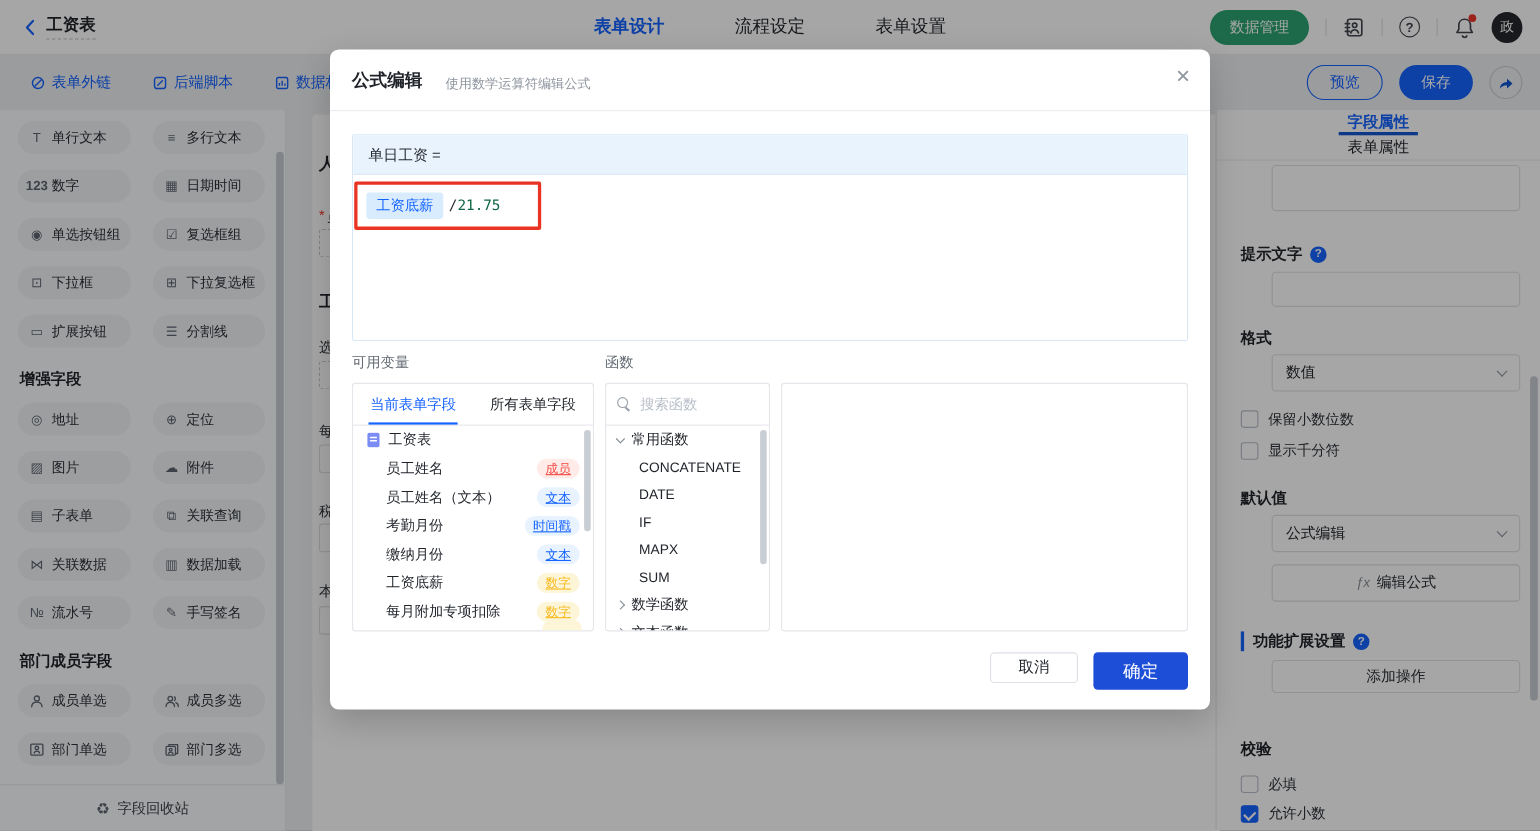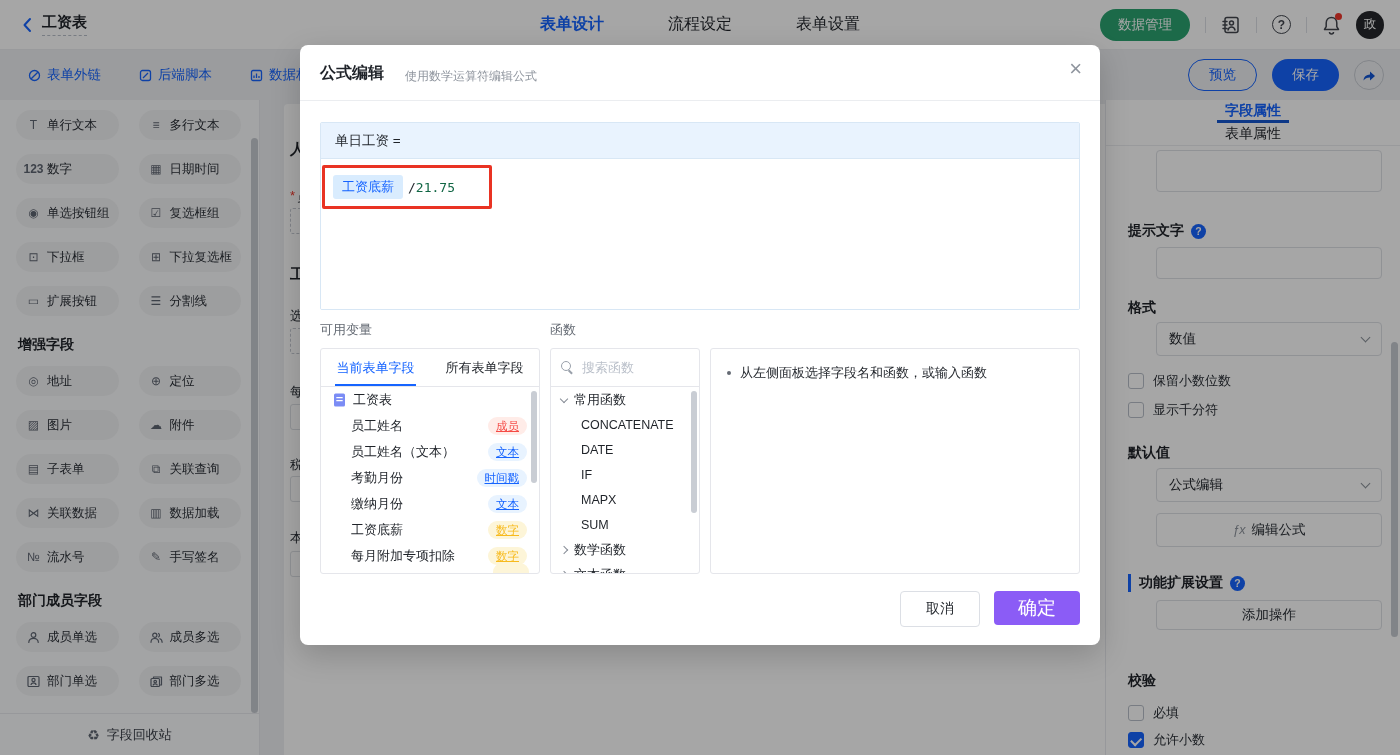--- a/index.html
+++ b/index.html
@@ -115,22 +115,22 @@
   .fn-item { padding-left:30px; font-size:12.5px; height:25px; display:flex; align-items:center; cursor:pointer; }
   .tree-chev { width:6px; height:6px; border-right:1.4px solid #868c96; border-bottom:1.4px solid #868c96; flex:none; }
   .tree-chev.down { transform:rotate(45deg); margin-top:-2px; }
   .tree-chev.right { transform:rotate(-45deg); }
   .help-list { padding:14px 16px; font-size:13px; }
   .help-item { display:flex; gap:9px; line-height:20px; margin-bottom:8px; align-items:flex-start; }
   .bullet { width:4px; height:4px; border-radius:50%; background:#646a73; margin-top:8px; flex:none; }
   .h-chip { background:#e8f3ff; color:#1664ff; padding:1px 6px; border-radius:2px; margin:0 4px; }
   .h-func { color:#9b30c9; }
   .m-footer { position:absolute; right:20px; bottom:18px; display:flex; gap:14px; }
-  .btn-cancel { min-width:80px; height:36px; border:1px solid #dcdfe5; border-radius:4px; background:#fff; font-size:14px; display:flex; align-items:center; justify-content:center; cursor:pointer; }
-  .btn-ok { min-width:86px; height:34px; background:#8b5cf6; color:#fff; border-radius:4px; font-size:19px; display:flex; align-items:center; justify-content:center; cursor:pointer; }
+  .btn-cancel { min-width:80px; height:28px; border:1px solid #dcdfe5; border-radius:4px; background:#fff; font-size:14px; display:flex; align-items:center; justify-content:center; cursor:pointer; }
+  .btn-ok { min-width:86px; height:34px; background:#1d4ed8; color:#fff; border-radius:4px; font-size:16px; display:flex; align-items:center; justify-content:center; cursor:pointer; }
 </style>
 </head>
 <body>
 
 <div class="screen">
 
   <div class="topnav">
     <div class="back">
       <svg width="10" height="16" viewBox="0 0 10 16" fill="none" stroke="#1664ff" stroke-width="2" stroke-linecap="round" stroke-linejoin="round">
           <path d="M8 2 L2.5 8 L8 14"></path>
@@ -523,24 +523,20 @@
         </div>
       <div class="fn-row">
           <span class="tree-chev right"></span>
           <span>文本函数</span>
         </div>
       <div class="p-scroll" style="top:42px;height:122px"></div>
     </div>
 
     <div class="panel panel3">
       <div class="help-list">
-        <div class="help-item">
-          <span class="bullet"></span>
-          <span>从左侧面板选择字段名和函数，或输入函数</span>
-        </div>
       </div>
     </div>
 
     <div class="m-footer">
       <span class="btn-cancel">取消</span>
       <span class="btn-ok">确定</span>
     </div>
   </div>
 
 </div>

